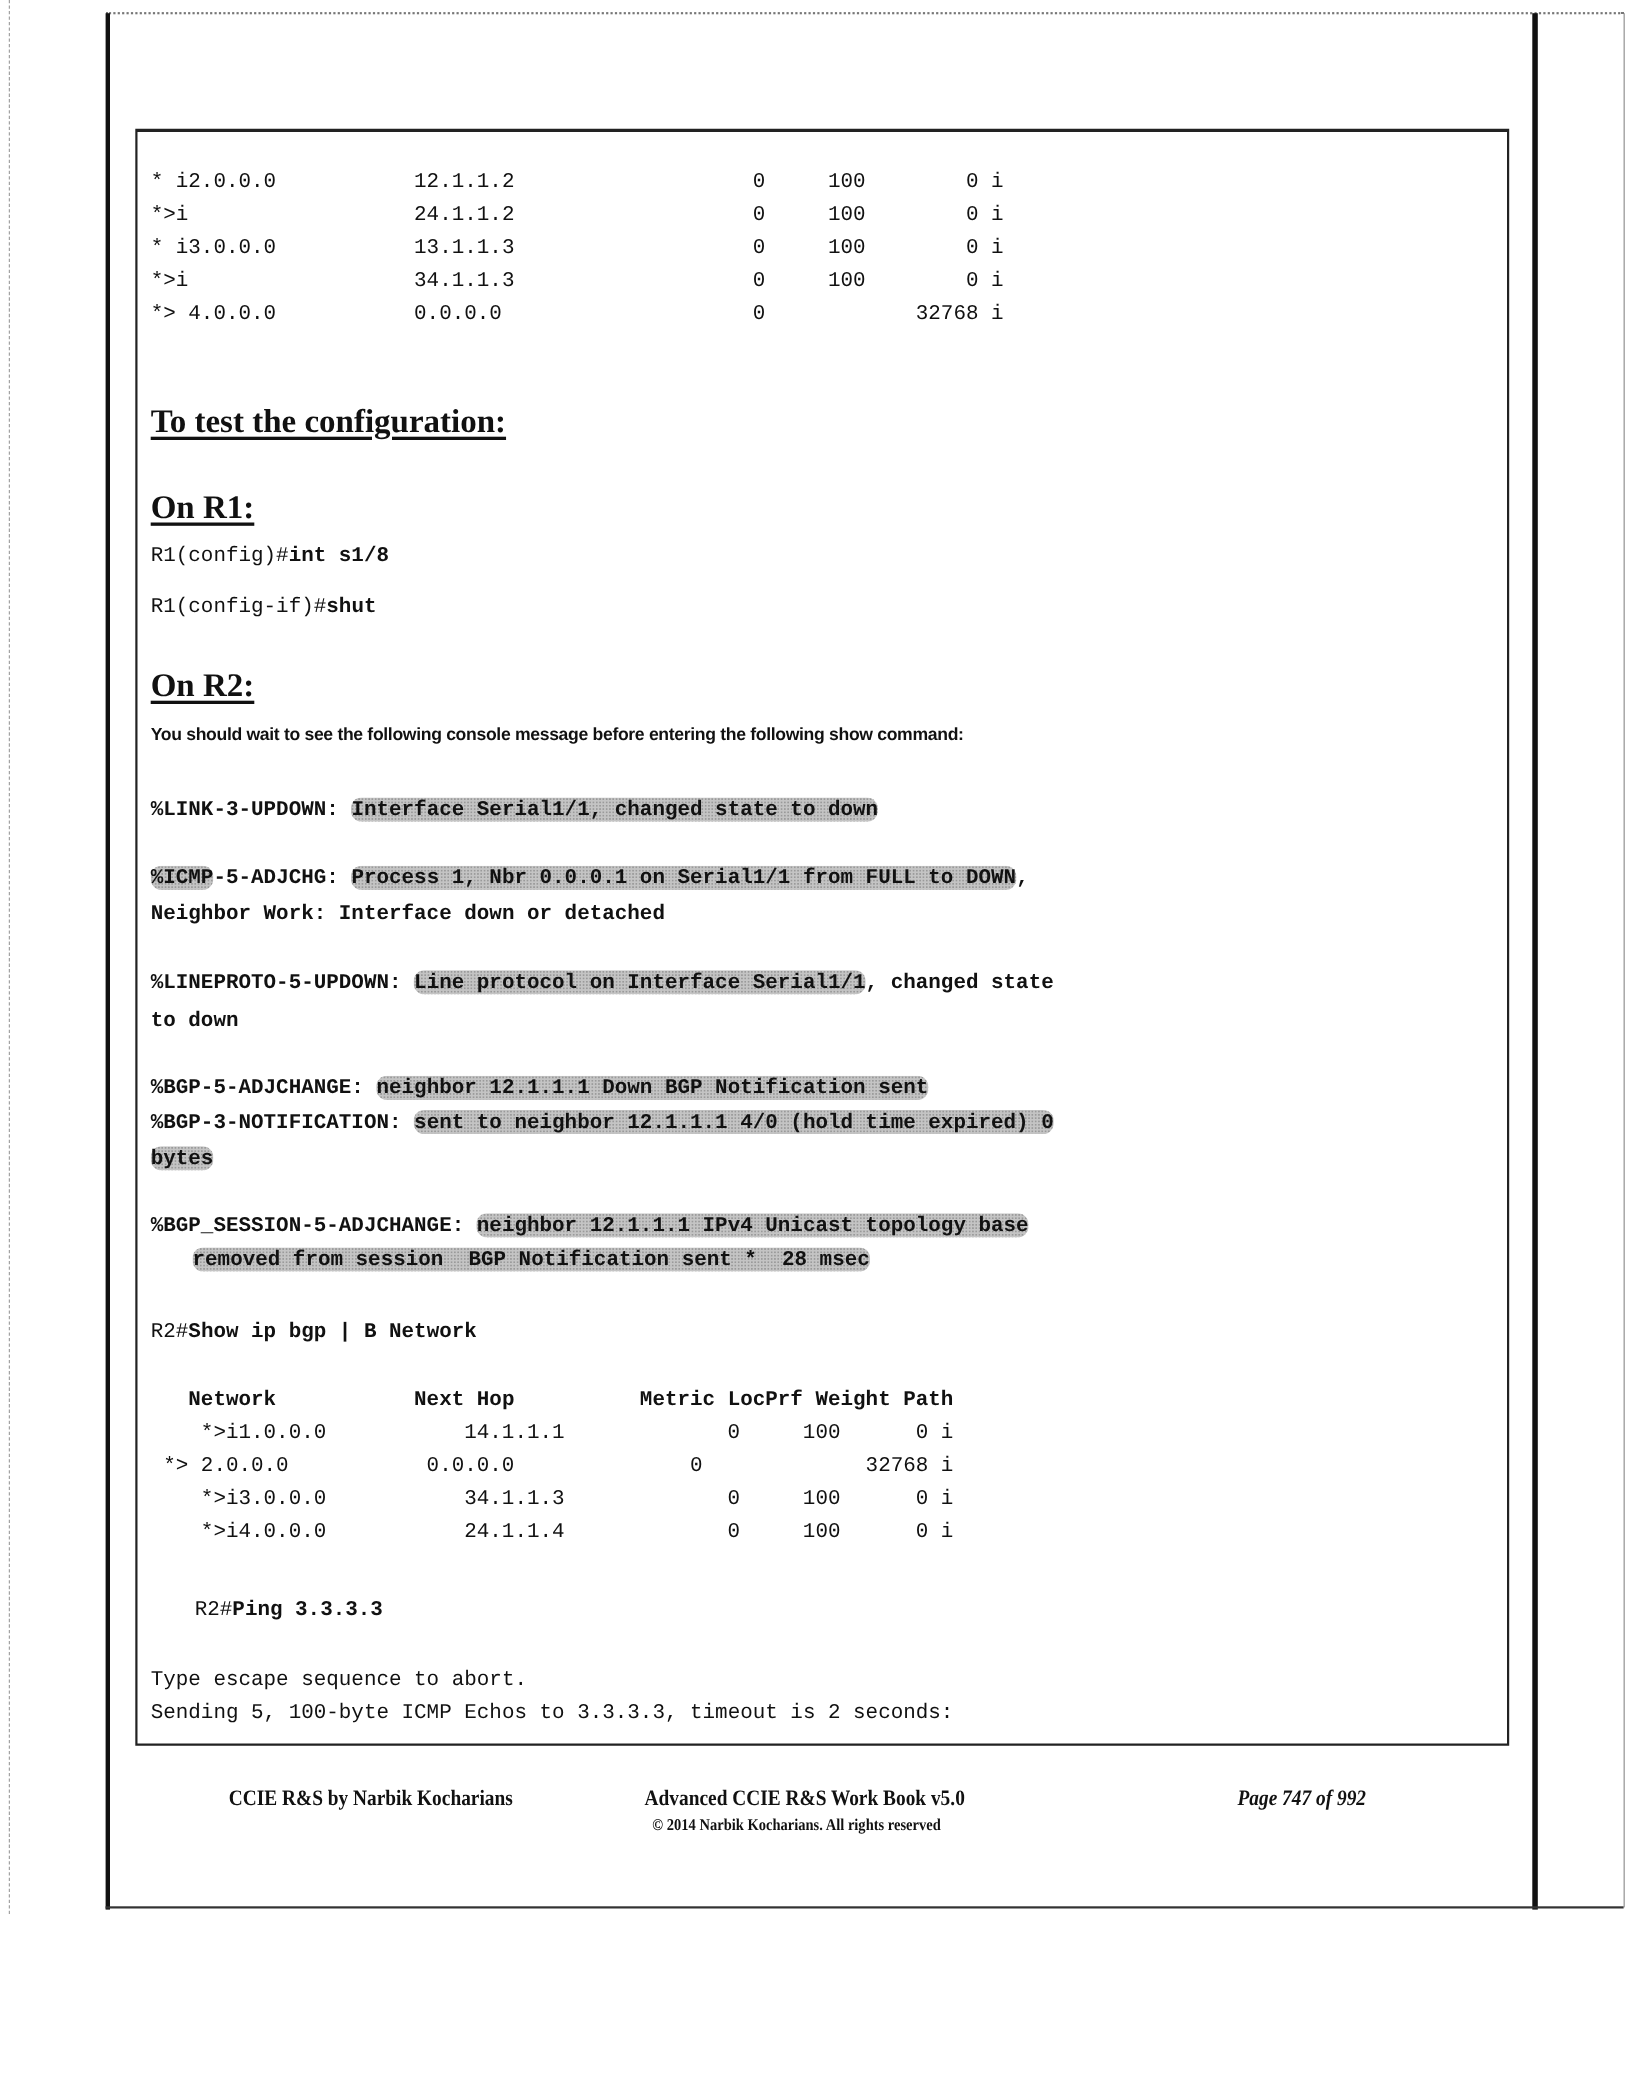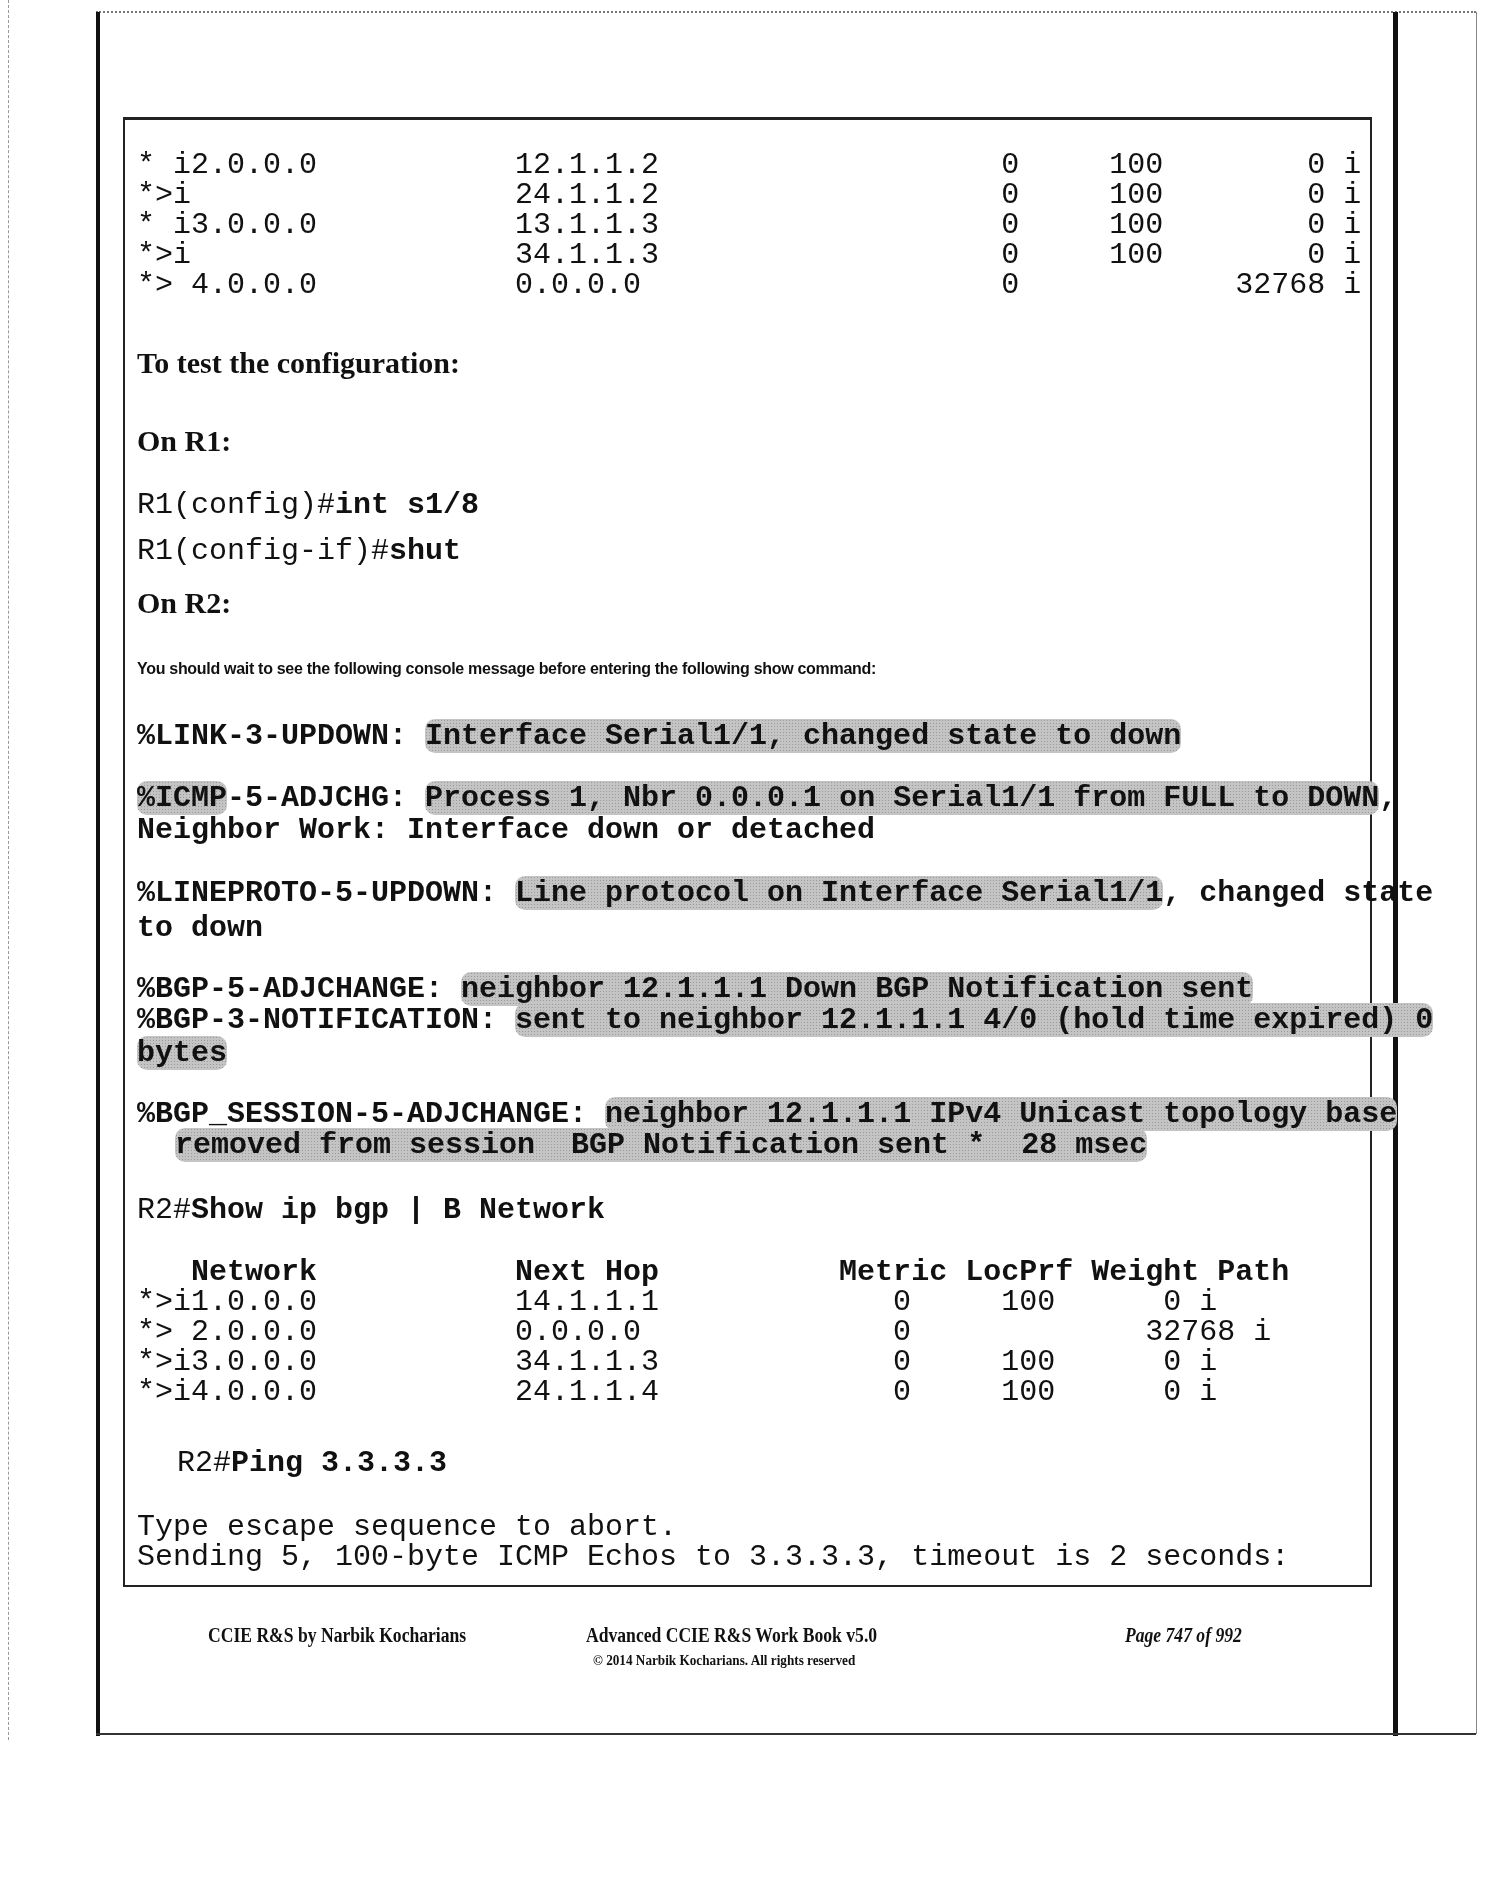--- a/index.html
+++ b/index.html
@@ -6,24 +6,24 @@
   body { width: 1492px; height: 1896px; position: relative; overflow: hidden; color: #111; }
   .abs { position: absolute; }
   
   .frame-left { left: 96px; top: 12px; width: 4px; height: 1724px; background: #111; }
   .frame-right { left: 1393px; top: 12px; width: 5px; height: 1724px; background: #111; }
   .frame-top { left: 96px; top: 11px; width: 1380px; height: 1px; border-top: 2px dotted #777; }
   .frame-bottom { left: 96px; top: 1733px; width: 1380px; height: 2px; background: #333; }
   .faint-left { left: 8px; top: 0px; width: 1px; height: 1740px; border-left: 1px dashed #999; }
   .faint-right { left: 1476px; top: 12px; width: 1px; height: 1722px; border-left: 1px solid #888; }
   .content-box { left: 123px; top: 117px; width: 1245px; height: 1465px; border: 2px solid #222; border-top-width: 3px; }
-  .mono { font-family: "Liberation Mono", "DejaVu Sans Mono", monospace; font-size: 30px; white-space: pre; line-height: 30px; }
+  .mono { font-family: "Liberation Mono", "DejaVu Sans Mono", monospace; font-size: 19px; white-space: pre; line-height: 30px; text-align: right; }
   .bold-mono { font-weight: bold; }
   .hl { background: #c4c4c4; background-image: radial-gradient(#9a9a9a 0.6px, transparent 0.8px); background-size: 3px 3px; border-radius: 10px; }
-  .heading { font-family: "Liberation Serif", "DejaVu Serif", serif; font-weight: bold; font-size: 30px; text-underline-offset: 4px; white-space: nowrap; }
+  .heading { font-family: "Liberation Serif", "DejaVu Serif", serif; font-weight: bold; font-size: 30px; text-decoration: underline; text-underline-offset: 4px; white-space: nowrap; margin-top: 21px; }
   .instruction { font-family: "Liberation Sans", "DejaVu Sans", sans-serif; font-weight: bold; font-size: 16px; white-space: nowrap; letter-spacing: -0.3px; }
   .footer { font-family: "Liberation Serif", "DejaVu Serif", serif; font-weight: bold; font-size: 20px; white-space: nowrap; transform: scaleX(0.88); transform-origin: left center; }
   .footer-small { font-family: "Liberation Serif", "DejaVu Serif", serif; font-weight: bold; font-size: 15px; white-space: nowrap; transform: scaleX(0.88); transform-origin: left center; }
   .italic { font-style: italic; }
   .tbl-row { display: block; }
 </style>
 </head>
 <body>
 
 <div class="abs faint-left"></div>

